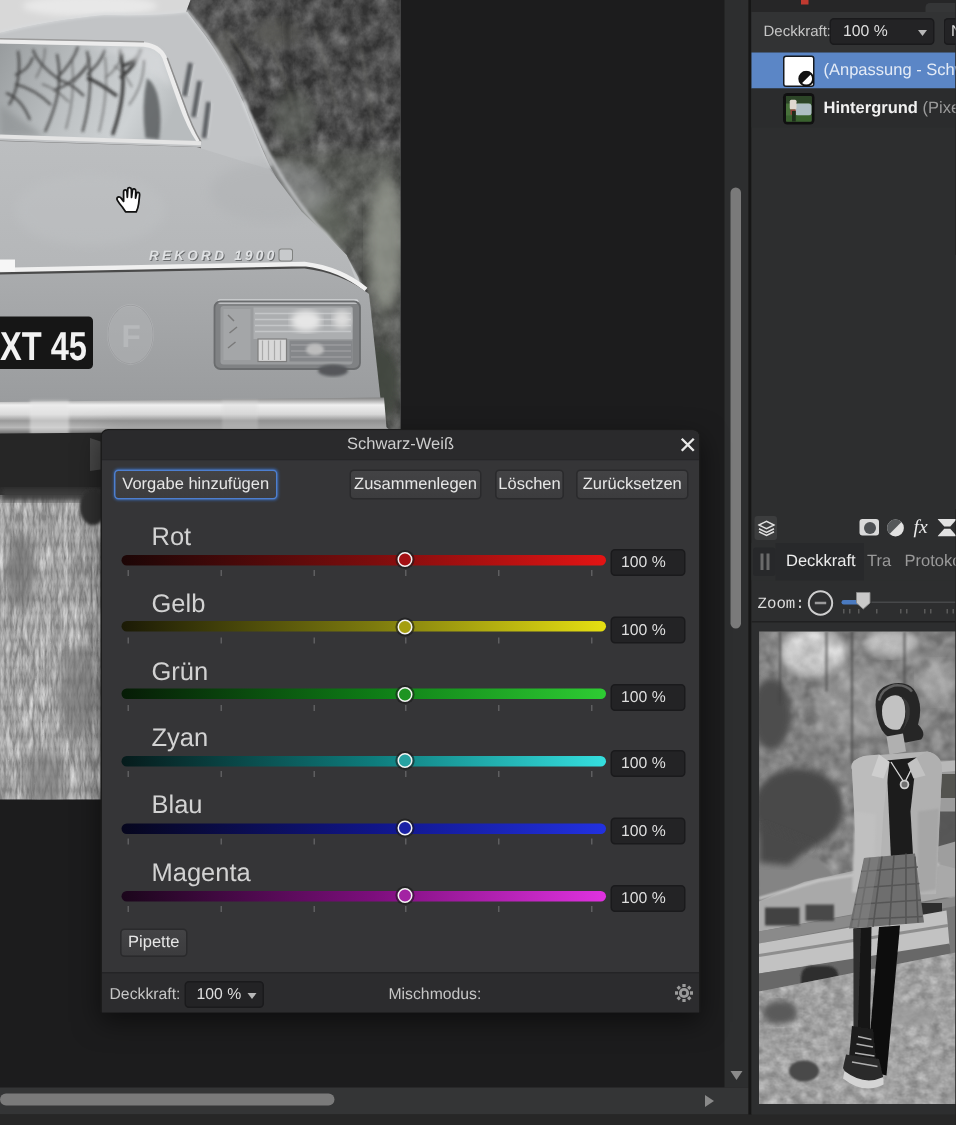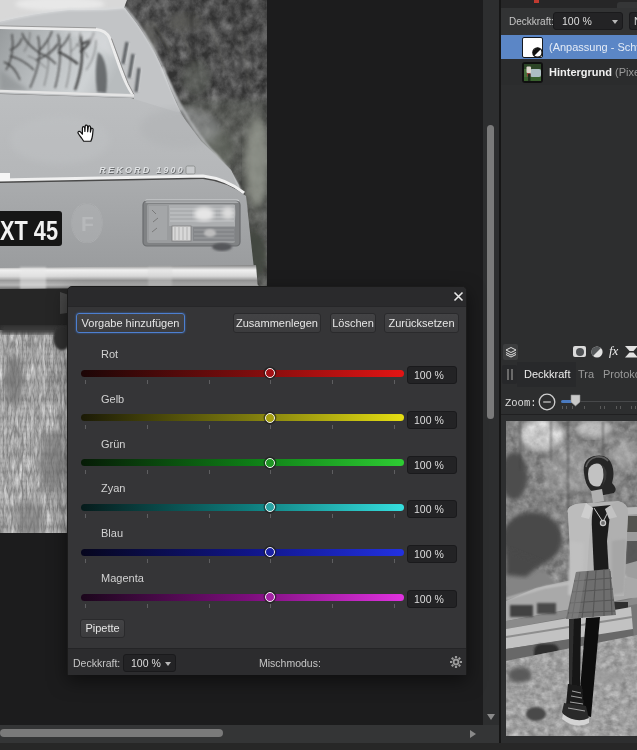--- a/index.html
+++ b/index.html
@@ -3,21 +3,21 @@
 <meta charset="utf-8">
 <style>
   * { margin:0; padding:0; box-sizing:border-box; }
   html,body { width:637px; height:750px; overflow:hidden; background:#272727;
     font-family:"Liberation Sans", sans-serif; }
   #stage { position:relative; width:637px; height:750px; overflow:hidden; }
   .abs { position:absolute; }
   .btn { height:20px; background:linear-gradient(#434345,#3c3c3e); border:1px solid #2a2a2c;
     border-radius:3px; color:#e6e6e6; font-size:11px; text-align:center; line-height:18px; }
   .srow { position:absolute; left:0; width:398px; height:45px; }
-  .slab { position:absolute; left:13px; top:0px; font-size:11px; color:#d2d2d2;padding-left:20px; }
+  .slab { position:absolute; left:13px; top:0px; font-size:17px; color:#d2d2d2;padding-left:20px; }
   .strack { position:absolute; left:13px; top:21.5px; width:323px; height:7px; border-radius:3.5px; }
   .sthumb { position:absolute; left:197px; top:20px; width:10px; height:10px; border-radius:50%;
     border:1.8px solid #f4f4f4; box-shadow:0 0 0 1.4px rgba(25,25,25,0.6); }
   .sval { position:absolute; left:339px; top:18px; width:50px; height:18px; background:#232325;
     border:1px solid #1a1a1c; border-radius:3px; color:#dedede; font-size:10.5px; line-height:16px;
     padding-left:6px; }
   .tick { position:absolute; top:32px; width:1px; height:4px; background:#5e5e60; }
 </style>
 </head>
 <body>
@@ -440,20 +440,21 @@
             </g>
       </g>
     </svg>
     </div>    
     </div>
   </div>
 
   <div id="dialog" class="abs" style="left:67px;top:286px;width:400px;height:389px;background:#353537;border:1px solid #1b1b1b;border-radius:5px 5px 0 0;box-shadow:0 6px 18px rgba(0,0,0,0.5);">
 
     <div class="abs" style="left:0;top:0;width:398px;height:20px;background:#2a2a2c;border-radius:4px 4px 0 0;border-bottom:1px solid #262628;">
+      <div class="abs" style="left:0;top:3px;width:398px;text-align:center;font-size:11px;color:#cdcdcd;">Schwarz-Weiß</div>
       <svg class="abs" style="left:385px;top:4px;" width="11" height="11" viewBox="0 0 11 11">
         <path d="M1.5 1.5 L9.5 9.5 M9.5 1.5 L1.5 9.5" stroke="#e8e8e8" stroke-width="1.6"></path>
       </svg>
     </div>
 
     <div class="btn abs" style="left:8px;top:26px;width:109px;border:1px solid #4d7fd0;box-shadow:0 0 2px #3a6ec0;">Vorgabe hinzufügen</div>
     <div class="btn abs" style="left:165px;top:26px;width:88px;">Zusammenlegen</div>
     <div class="btn abs" style="left:262px;top:26px;width:46px;">Löschen</div>
     <div class="btn abs" style="left:316px;top:26px;width:75px;">Zurücksetzen</div>
 

